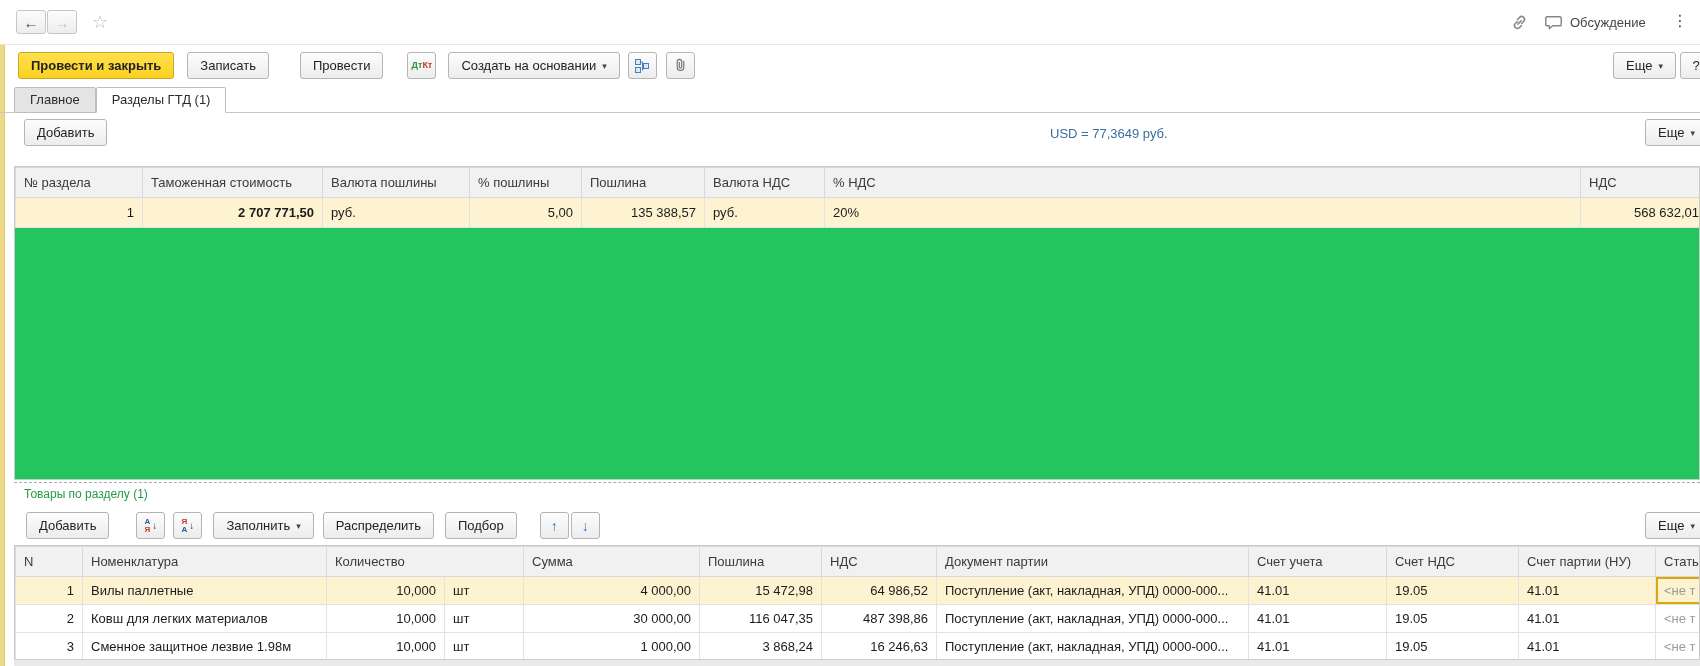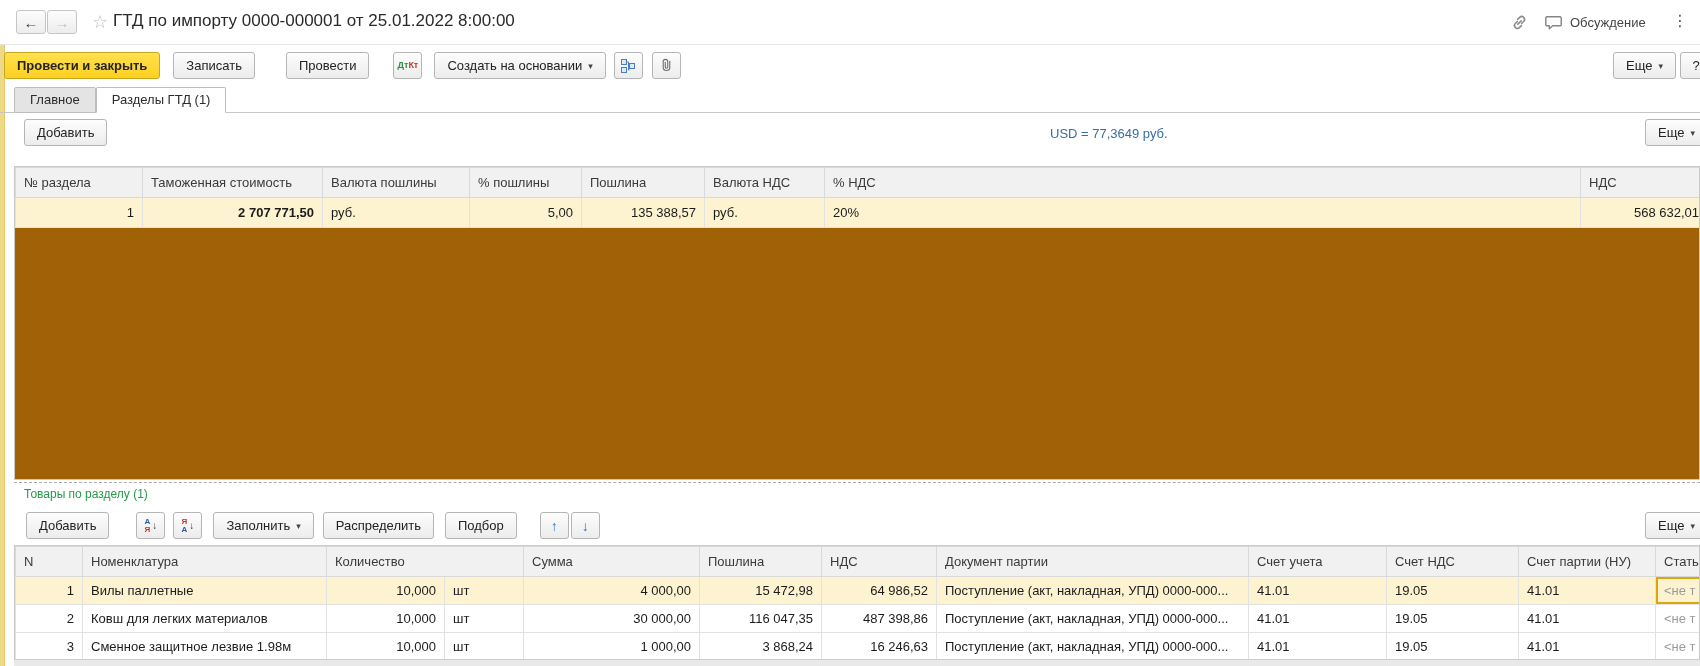--- a/index.html
+++ b/index.html
@@ -18,21 +18,21 @@
   .top-ico{position:absolute;top:13px;width:20px;height:18px;}
   .discussion-label{position:absolute;left:1570px;top:15px;color:#454545;}
   .dots{position:absolute;left:1672px;top:11px;font-size:16px;color:#555;}
 
   
   .btn{height:27px;display:inline-flex;align-items:center;padding:0 12px;border:1px solid #b5b5b5;border-radius:3px;
        background:linear-gradient(#fdfdfd,#ececec);font-size:13px;color:#232323;box-sizing:border-box;white-space:nowrap;cursor:default;}
   .btn .caret{margin-left:6px;font-size:9px;color:#444;}
   .btn-yellow{background:linear-gradient(#ffe14d,#fdd021);border-color:#c9a61f;font-weight:bold;}
   .sq{width:29px;padding:0;justify-content:center;}
-  .cmdbar{position:absolute;left:4px;top:52px;height:27px;display:flex;align-items:center;}
+  .cmdbar{position:absolute;left:18px;top:52px;height:27px;display:flex;align-items:center;}
   .ml2{margin-left:2px}.ml8{margin-left:8px}.ml9{margin-left:9px}.ml11{margin-left:11px}.ml13{margin-left:13px}
   .ml15{margin-left:12px}.ml23{margin-left:23px}.ml24{margin-left:24px}.ml27{margin-left:27px}.ml31{margin-left:31px}
   .btn-more1{position:absolute;left:1613px;top:52px;}
   .btn-help{position:absolute;left:1680px;top:52px;width:32px;justify-content:center;}
   .dtkt{display:flex;line-height:1;font-size:9px;font-weight:bold;}
   .dtkt .dt{color:#2d9143;align-self:flex-start;}
   .dtkt .kt{color:#c43a31;align-self:flex-end;}
   .sortstack{display:flex;flex-direction:column;line-height:1;font-size:8px;font-weight:bold;margin-right:2px;}
   .letA{color:#2c5aa0}.letY{color:#c23a2f}
   .sarrow{font-size:10px;color:#333;}
@@ -54,21 +54,21 @@
   table{border-collapse:collapse;table-layout:fixed;font-size:13px;}
   th{background:#f1f1f1;border:1px solid #d9d9d9;font-weight:normal;text-align:left;padding:0 8px;height:29px;
      color:#3a3a3a;overflow:hidden;white-space:nowrap;}
   td{border:1px solid #e2e2e2;padding:0 8px;height:29px;overflow:hidden;white-space:nowrap;color:#1c1c1c;}
   .r{text-align:right;}
   tr.sel td{background:#fdf3d1;}
   td.acell{background:#f4d994;font-weight:bold;}
   td.marked{box-shadow:inset 0 0 0 2px #dba70a;}
   .muted{color:#9a9a9a;}
   .t1wrap{position:absolute;left:14px;top:166px;width:1686px;height:314px;border:1px solid #c9c9c9;box-sizing:border-box;
-          background:#a16207;overflow:hidden;}
+          background:#22c55e;overflow:hidden;}
   .t1{width:1692px;}
   .t2wrap{position:absolute;left:14px;top:545px;width:1686px;height:121px;border:1px solid #c9c9c9;border-bottom:none;
           box-sizing:border-box;background:#fff;overflow:hidden;}
   .t2{width:1700px;}
   .t2 td{height:27px;}
 
   
   .splitter{position:absolute;left:14px;top:482px;width:1686px;border-top:1px dashed #ababab;}
   .goods-title{position:absolute;left:24px;top:487px;font-size:12px;color:#259a47;}
   .gbar{position:absolute;left:26px;top:512px;display:flex;align-items:center;}
@@ -83,21 +83,20 @@
   <div class="leftstrip"></div>
 
   <div class="titlebar">
     <div class="navbtn" style="left:16px;">
       <span>←</span>
     </div>
     <div class="navbtn fwd" style="left:47px;">
       <span>→</span>
     </div>
     <div class="star">☆</div>
-    <div class="doc-title">ГТД по импорту 0000-000001 от 25.01.2022 8:00:00</div>
 
     <div class="top-ico" style="left:1510px;">
       <svg width="19" height="19" viewBox="0 0 16 16" fill="none" stroke="#8a8a8a" stroke-width="1.3" stroke-linecap="round">
         <path d="M6.6 9.4 L9.4 6.6"></path>
         <path d="M9.8 8.8 l1.7-1.7 a2.4 2.4 0 0 0 -3.4-3.4 L6.4 5.4"></path>
         <path d="M6.2 7.2 L4.5 8.9 a2.4 2.4 0 0 0 3.4 3.4 l1.7-1.7"></path>
       </svg>
     </div>
     <div class="top-ico" style="left:1544px;">
       <svg width="19" height="19" viewBox="0 0 16 16" fill="none" stroke="#858585" stroke-width="1.2" stroke-linejoin="round">

